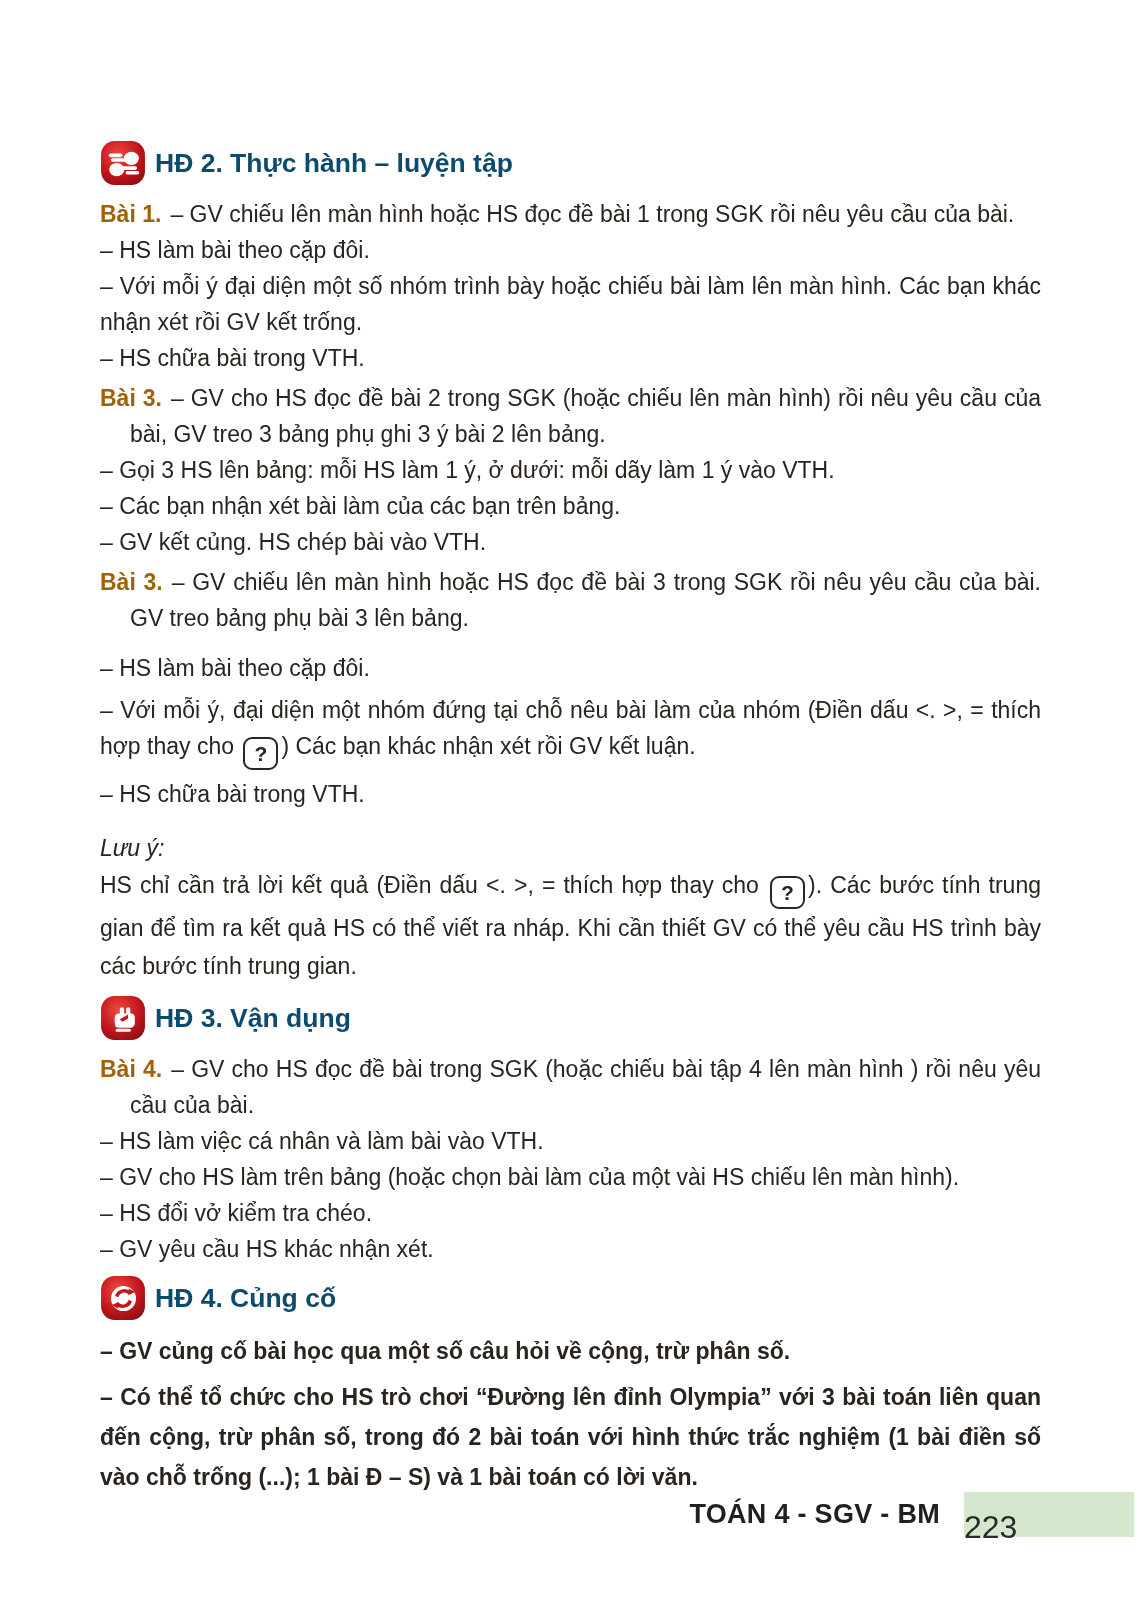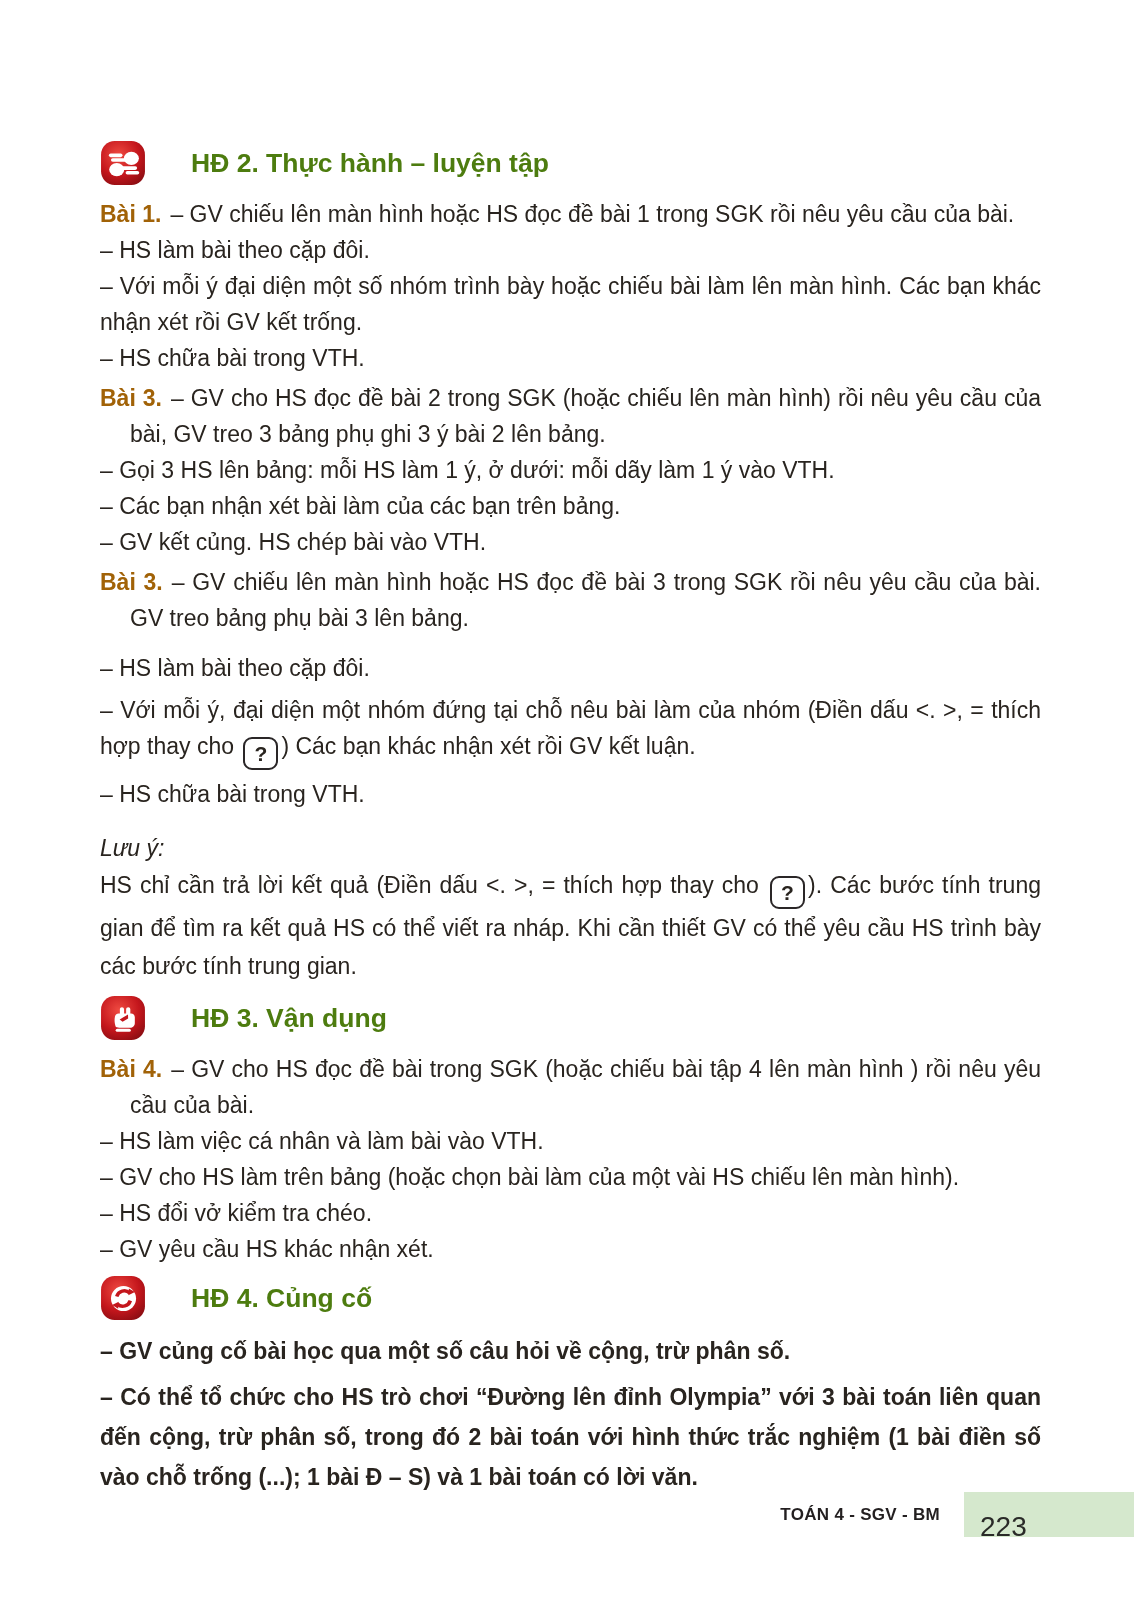--- a/index.html
+++ b/index.html
@@ -5,21 +5,21 @@
   html,body{margin:0;padding:0;background:#fff;}
   .page{
     position:relative;width:1140px;height:1601px;background:#ffffff;
     font-family:"Liberation Sans",sans-serif;color:#29241f;overflow:hidden;
   }
   .content{position:absolute;left:100px;top:140px;width:941px;}
   .content p{margin:0;font-size:23px;line-height:36px;text-align:justify;}
   
   .hd-header{display:flex;align-items:center;gap:9px;margin-bottom:10px;}
   .hd-icon{width:46px;height:46px;flex:none;display:block;}
-  .hd-title{color:#4d7c0f;font-weight:bold;font-size:26.5px;line-height:46px;white-space:nowrap;margin-left:36px;}
+  .hd-title{color:#0c4a6e;font-weight:bold;font-size:26.5px;line-height:46px;white-space:nowrap;}
   
   .bai{padding-left:30px;text-indent:-30px;}
   .bai-label{color:#a16207;font-weight:bold;margin-right:9px;}
   .bullet{margin-left:30px;}
   .note-label{margin-left:30px;font-style:italic;}
   .note-body{margin-left:30px;line-height:38px !important;}
   .hd4b{margin-left:30px;line-height:40px !important;font-weight:bold;}
   
   .qbox{
     display:inline-flex;align-items:center;justify-content:center;
@@ -29,26 +29,26 @@
   }
   
   .mt4{margin-top:4px !important;} .mt6{margin-top:6px !important;}
   .mt8{margin-top:8px !important;} .mt10{margin-top:10px !important;}
   .mt14{margin-top:14px !important;} .mt18{margin-top:18px !important;}
   
   .footer{
     position:absolute;top:1492px;left:0;width:1134px;height:45px;
     display:flex;justify-content:flex-end;align-items:center;
   }
-  .footer-label{font-weight:bold;font-size:17px;letter-spacing:.3px;color:#231f20;margin-right:24px;white-space:nowrap;}
+  .footer-label{font-weight:bold;font-size:27px;letter-spacing:.3px;color:#231f20;margin-right:24px;white-space:nowrap;}
   .footer-pagebox{
     width:170px;height:45px;background:#d5e8cd;flex:none;
     display:flex;align-items:center;
   }
-  .footer-pagenum{font-size:28px;color:#2a2a28;padding-left:16px;margin-top:25px;}
+  .footer-pagenum{font-size:32px;color:#2a2a28;padding-left:0;margin-top:25px;}
 </style>
 </head>
 <body>
 
 <div class="page">
   <div class="content">
 
     <div class="hd-header">
       <span class="hd-icon">
         <svg viewBox="0 0 44 44" width="46" height="46">

